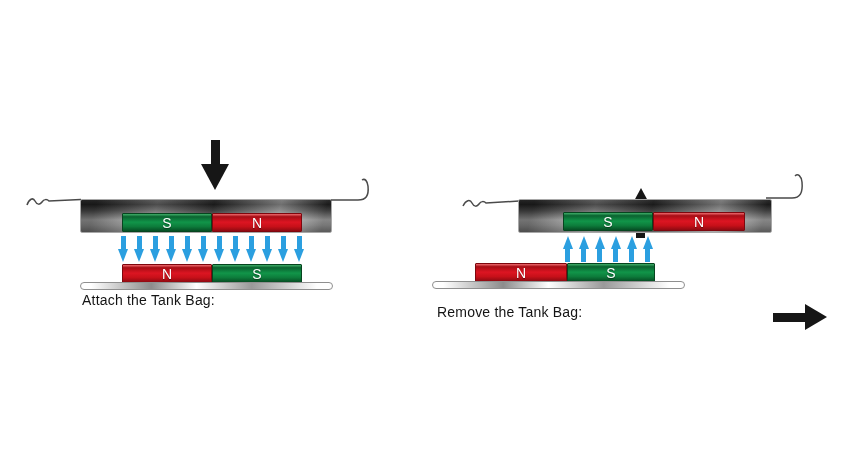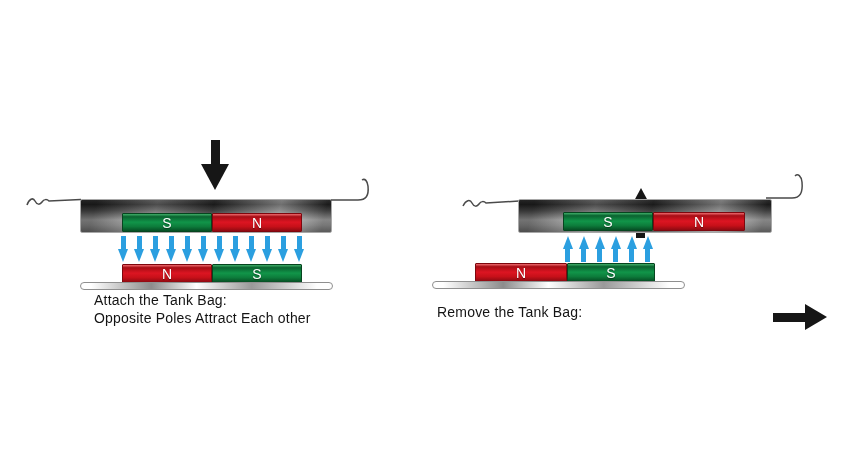--- a/index.html
+++ b/index.html
@@ -114,23 +114,22 @@
       <span>N</span>
     </div>
     <div class="abs magnet green" style="left:212px;top:264px;width:90px;">
       <span>S</span>
     </div>
 
     <div class="abs tank-surface" style="left:80px;top:282px;width:253px;">
       <div class="shade"></div>
     </div>
 
-    <div class="abs caption" style="left:94px;top:292px;">
+    <div class="abs caption" style="left:82px;top:292px;">
       <div>Attach the Tank Bag:</div>
-      <div>Opposite Poles Attract Each other</div>
     </div>
   </section>
 
   <section>
 
     <div class="abs blk-vert up" style="left:627px;top:138px;">
       <div class="shaft"></div>
         <div class="head"></div>
     </div>
 

